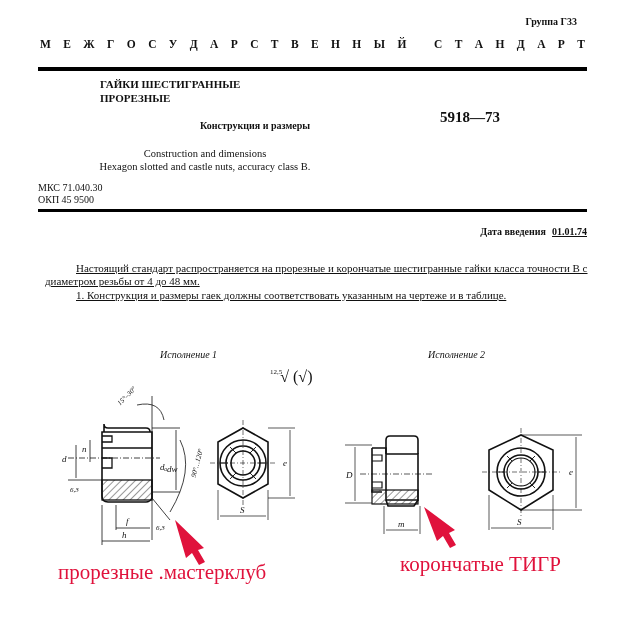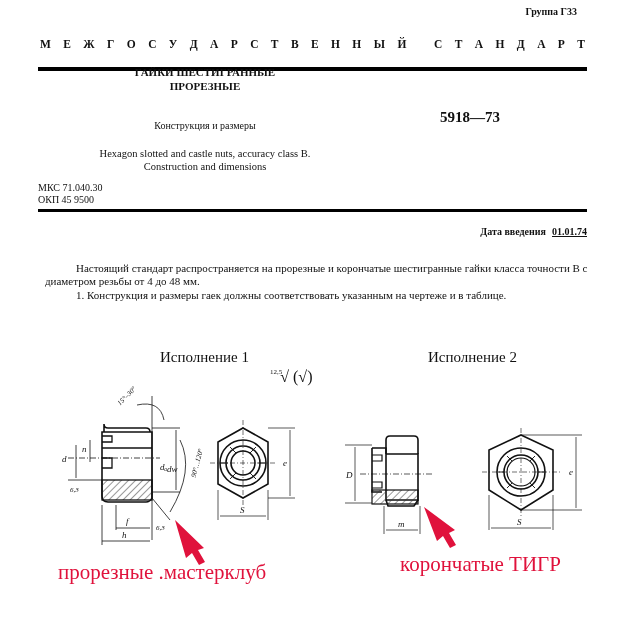--- a/index.html
+++ b/index.html
@@ -1,37 +1,37 @@
 <!DOCTYPE html>
 <html><head>
 <meta charset="utf-8">
 <style>
   html, body { margin:0; padding:0; background:#ffffff; }
   body { width:625px; height:630px; position:relative; overflow:hidden;
          font-family:"Liberation Serif", serif; color:#111; }
   .abs { position:absolute; }
-  .group { right:48px; top:6px; font-size:10px; font-weight:bold; }
+  .group { right:48px; top:16px; font-size:10px; font-weight:bold; }
   .interstate { left:40px; top:38px; width:545px; font-size:11.5px; font-weight:bold;
                 display:flex; justify-content:space-between; letter-spacing:0; }
   .interstate span { display:inline-block; }
   .rule1 { left:38px; top:67px; width:549px; height:4px; background:#000; }
-  .title { left:100px; top:65px; width:210px; text-align:center; font-size:11px;
+  .title { left:100px; top:77px; width:210px; font-size:11px;
            font-weight:bold; line-height:14px;font-family:Liberation Serif, serif; }
-  .subtitle { left:100px; top:120px; width:210px; text-align:center; font-size:10px; font-weight:normal; }
+  .subtitle { left:100px; top:120px; width:210px; text-align:right; font-size:10px; font-weight:bold; }
   .gost { left:420px; top:108px; width:100px; text-align:center; font-size:15px; font-weight:bold; line-height:18px; }
   .en { left:80px; top:147px; width:250px; text-align:center; font-size:10.5px; line-height:13px; }
   .codes { left:38px; top:182px; font-size:10px; line-height:12px; }
   .rule2 { left:38px; top:209px; width:549px; height:3px; background:#000; }
   .intro-date { right:38px; top:226px; font-size:10px; font-weight:bold; }
   .intro-date u { margin-left:6px; }
   .body { left:45px; top:262px; width:555px; font-size:11px; line-height:13.3px; }
   .body p { margin:0; }
-  .body .ind { text-indent:31px; }
+  .body .ind { text-indent:31px;text-decoration:underline; }
   .body .bold { font-weight:bold; }
-  .cap { font-size:15px; }
+  .cap { font-style:italic; font-size:10px; }
   .cap1 { left:160px; top:349px; }
   .cap2 { left:428px; top:349px; }
   .rough { left:268px; top:368px; font-size:16px; }
   .rough small { font-size:7px; position:relative; top:-8px; left:2px; }
   .annot { font-family:Liberation Serif, serif; color:#e0123c; font-size:21px; }
   .annot1 { left:58px; top:560px; }
   .annot2 { left:400px; top:552px; }
   svg { position:absolute; overflow:visible; }
 </style>
 </head>
@@ -74,22 +74,22 @@
 <div class="abs title">
   <div>ГАЙКИ ШЕСТИГРАННЫЕ ПРОРЕЗНЫЕ</div>
 </div>
 <div class="abs subtitle">Конструкция и размеры</div>
 
 <div class="abs gost">
   <div>5918—73</div>
 </div>
 
 <div class="abs en">
+  <div>Construction and dimensions</div>
   <div>Hexagon slotted and castle nuts, accuracy class B.</div>
-  <div>Construction and dimensions</div>
 </div>
 
 <div class="abs codes">
   <div>МКС 71.040.30</div>
   <div>ОКП 45 9500</div>
 </div>
 
 <div class="abs rule2"></div>
 
 <div class="abs intro-date">

